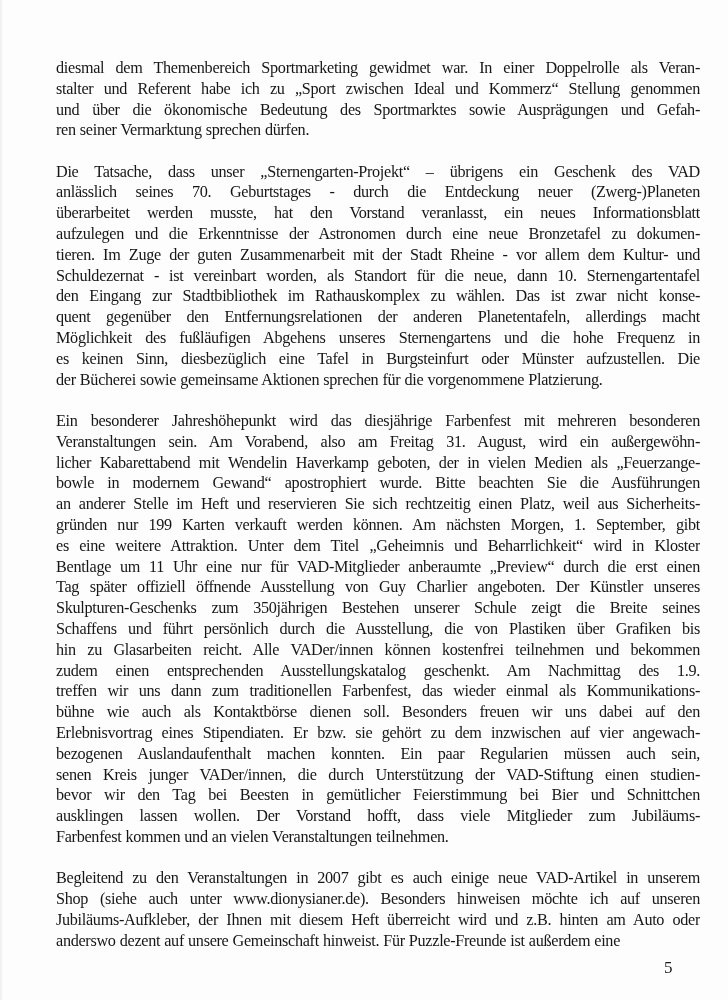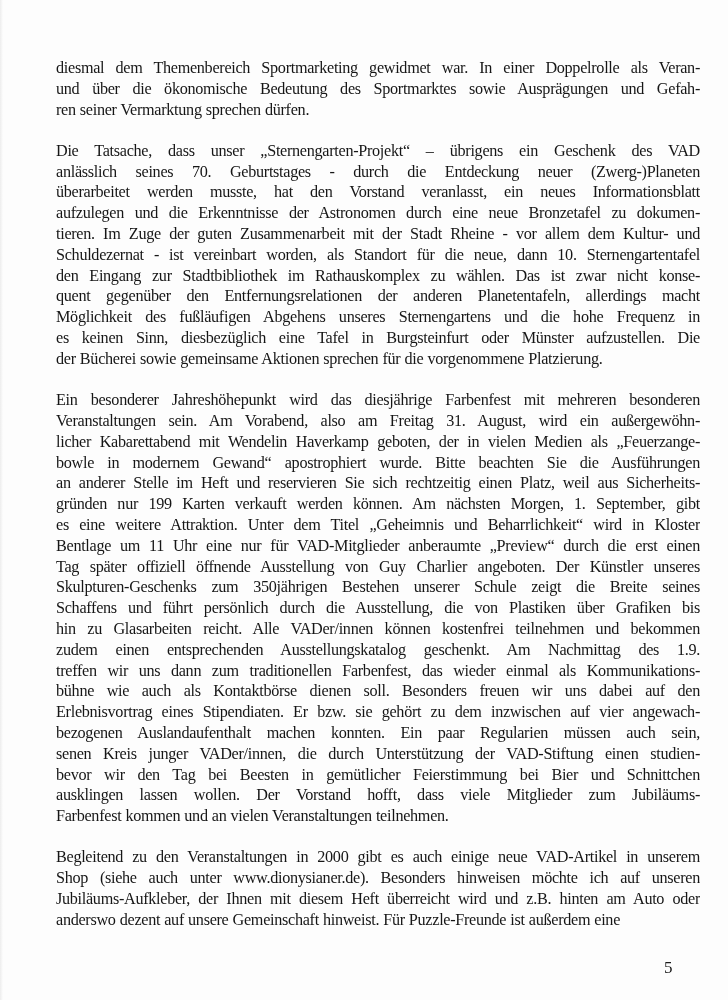--- a/index.html
+++ b/index.html
@@ -58,20 +58,21 @@
     color: #1a1a1a;
   }
 </style>
 </head>
 <body>
 
 <div class="page">
   <div class="text-block">
     <div class="paragraph">
         <div class="line">diesmal dem Themenbereich Sportmarketing gewidmet war. In einer Doppelrolle als Veran-</div>
+        <div class="line">stalter und Referent habe ich zu „Sport zwischen Ideal und Kommerz“ Stellung genommen</div>
         <div class="line">und über die ökonomische Bedeutung des Sportmarktes sowie Ausprägungen und Gefah-</div>
         <div class="line last-line">ren seiner Vermarktung sprechen dürfen.</div>
       </div>
     <div class="paragraph">
         <div class="line">Die Tatsache, dass unser „Sternengarten-Projekt“ – übrigens ein Geschenk des VAD</div>
         <div class="line">anlässlich seines 70. Geburtstages - durch die Entdeckung neuer (Zwerg-)Planeten</div>
         <div class="line">überarbeitet werden musste, hat den Vorstand veranlasst, ein neues Informationsblatt</div>
         <div class="line">aufzulegen und die Erkenntnisse der Astronomen durch eine neue Bronzetafel zu dokumen-</div>
         <div class="line">tieren. Im Zuge der guten Zusammenarbeit mit der Stadt Rheine - vor allem dem Kultur- und</div>
         <div class="line">Schuldezernat - ist vereinbart worden, als Standort für die neue, dann 10. Sternengartentafel</div>
@@ -98,20 +99,20 @@
         <div class="line">treffen wir uns dann zum traditionellen Farbenfest, das wieder einmal als Kommunikations-</div>
         <div class="line">bühne wie auch als Kontaktbörse dienen soll. Besonders freuen wir uns dabei auf den</div>
         <div class="line">Erlebnisvortrag eines Stipendiaten. Er bzw. sie gehört zu dem inzwischen auf vier angewach-</div>
         <div class="line">bezogenen Auslandaufenthalt machen konnten. Ein paar Regularien müssen auch sein,</div>
         <div class="line">senen Kreis junger VADer/innen, die durch Unterstützung der VAD-Stiftung einen studien-</div>
         <div class="line">bevor wir den Tag bei Beesten in gemütlicher Feierstimmung bei Bier und Schnittchen</div>
         <div class="line">ausklingen lassen wollen. Der Vorstand hofft, dass viele Mitglieder zum Jubiläums-</div>
         <div class="line last-line">Farbenfest kommen und an vielen Veranstaltungen teilnehmen.</div>
       </div>
     <div class="paragraph">
-        <div class="line">Begleitend zu den Veranstaltungen in 2000 gibt es auch einige neue VAD-Artikel in unserem</div>
+        <div class="line">Begleitend zu den Veranstaltungen in 2007 gibt es auch einige neue VAD-Artikel in unserem</div>
         <div class="line">Shop (siehe auch unter www.dionysianer.de). Besonders hinweisen möchte ich auf unseren</div>
         <div class="line">Jubiläums-Aufkleber, der Ihnen mit diesem Heft überreicht wird und z.B. hinten am Auto oder</div>
         <div class="line last-line">anderswo dezent auf unsere Gemeinschaft hinweist. Für Puzzle-Freunde ist außerdem eine</div>
       </div>
   </div>
   <div class="page-number">5</div>
 </div>
 
 </body></html>

